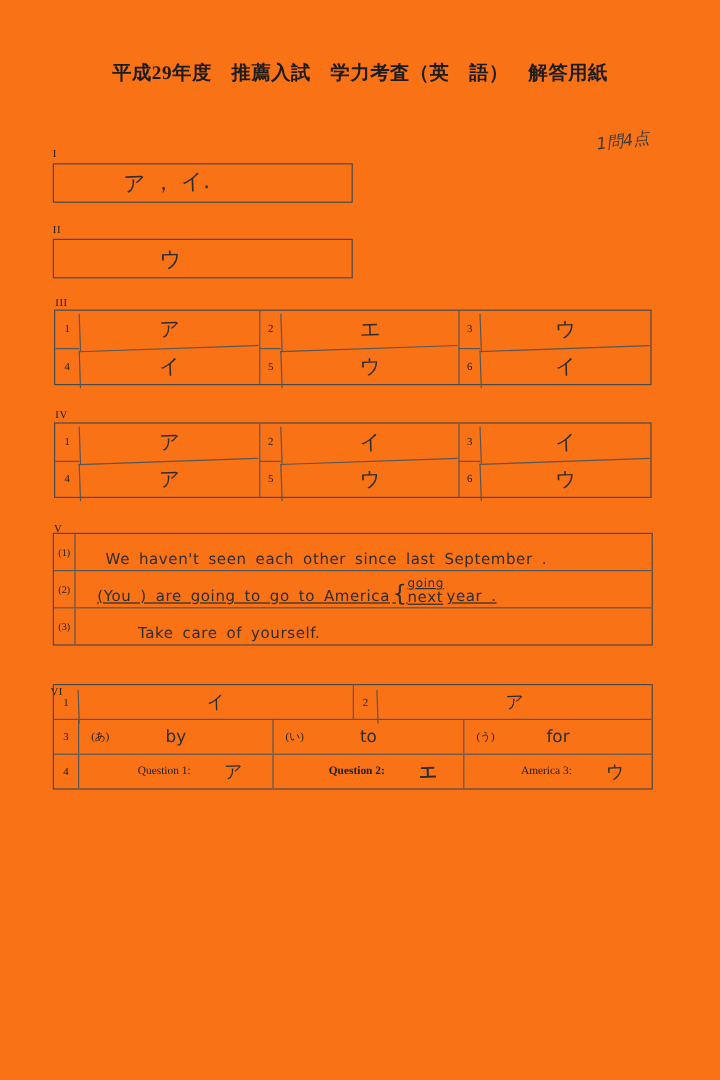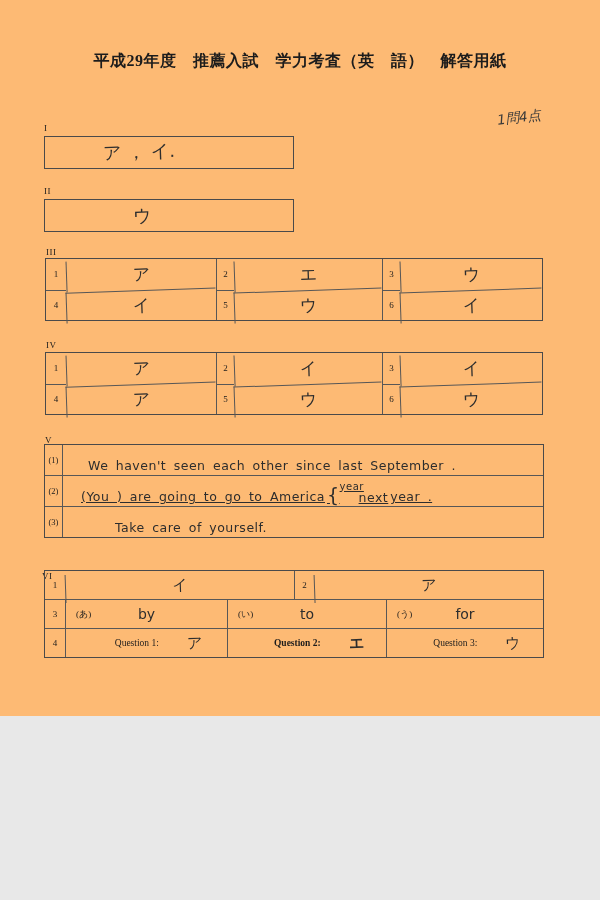--- a/index.html
+++ b/index.html
@@ -1,19 +1,19 @@
 <!DOCTYPE html>
 <html><head>
 <meta charset="utf-8">
 <style>
   html,body { margin:0; padding:0; background:#e8e8e8; }
   * { box-sizing:border-box; }
   .page {
-    position:relative; width:600px; height:716px; margin:0 auto;
-    background:#fdba74; overflow:hidden;
+    position:relative; width:600px; height:900px; margin:0 auto;
+    background:#f97316; overflow:hidden;
     font-family:"Liberation Serif", serif; color:#1c1c1c;
   }
   
   .title {
     position:absolute; top:51px; left:0; width:100%;
     text-align:center; font-size:16px; font-weight:bold; letter-spacing:0.5px;
   }
   .sec-label { position:absolute; font-size:9px; letter-spacing:0.5px; line-height:1; }
   
   .namebox {
@@ -58,21 +58,21 @@
     border:1.5px solid #4a4a4a; display:flex; flex-direction:column;
   }
   .v-row { flex:1; display:flex; }
   .v-row + .v-row { border-top:1px solid #575757; }
   .v-num { width:18px; border-right:1px solid #575757; display:flex; align-items:center; justify-content:center; font-size:8.5px; }
   .v-content { flex:1; display:flex; align-items:flex-end; padding-bottom:2px; overflow:visible; white-space:nowrap; }
   .corr { display:inline-flex; align-items:flex-end; margin:0 2px; }
   .corr-brace { font-size:19px; line-height:0.9; font-family:"DejaVu Sans", sans-serif; }
   .corr-stack { display:inline-flex; flex-direction:column; line-height:1; }
   .corr-top { font-size:10px; }
-  .corr-bottom { font-size:12.5px;margin-left:19px; }
+  .corr-bottom { font-size:12.5px; }
   
   .t6 {
     position:absolute; left:44px; top:570px; width:500px; height:88px;
     border:1.5px solid #4a4a4a; display:flex; flex-direction:column;
   }
   .t6-row { flex:1; display:flex; }
   .t6-row + .t6-row { border-top:1px solid #575757; }
   .t6 .c { display:flex; align-items:center; justify-content:center; border-left:1px solid #575757; }
   .t6 .c:first-child { border-left:none; }
   .t6 .cn { width:20px; font-size:9px; }
@@ -143,21 +143,21 @@
         <span>We haven't seen each other since last September .</span>
       </div>
     </div>
     <div class="v-row">
       <div class="v-num">(2)</div>
       <div class="v-content hw hw-en" style="padding-left:18px;text-decoration:underline;">
         <span>(You ) are going to go to America</span>
         <span class="corr">
           <span class="corr-brace">{</span>
           <span class="corr-stack">
-            <span class="corr-top">year</span>
+            <span class="corr-top">going</span>
             <span class="corr-bottom">next</span>
           </span>
         </span>
         <span>year .</span>
       </div>
     </div>
     <div class="v-row">
       <div class="v-num">(3)</div>
       <div class="v-content hw hw-en" style="padding-left:52px;">
         <span>Take care of yourself.</span>
@@ -192,19 +192,19 @@
       <div class="c cn">4</div>
       <div class="c qcell" style="width:162px;">
         <span class="qlabel">Question 1:</span>
         <span class="hw hw-k">ア</span>
       </div>
       <div class="c qcell" style="width:159px;font-weight:bold;">
         <span class="qlabel">Question 2:</span>
         <span class="hw hw-k">エ</span>
       </div>
       <div class="c qcell" style="flex:1;">
-        <span class="qlabel">Question 3:</span>
+        <span class="qlabel">America 3:</span>
         <span class="hw hw-k">ウ</span>
       </div>
     </div>
   </div>
 
 </div>
 
 </body></html>

